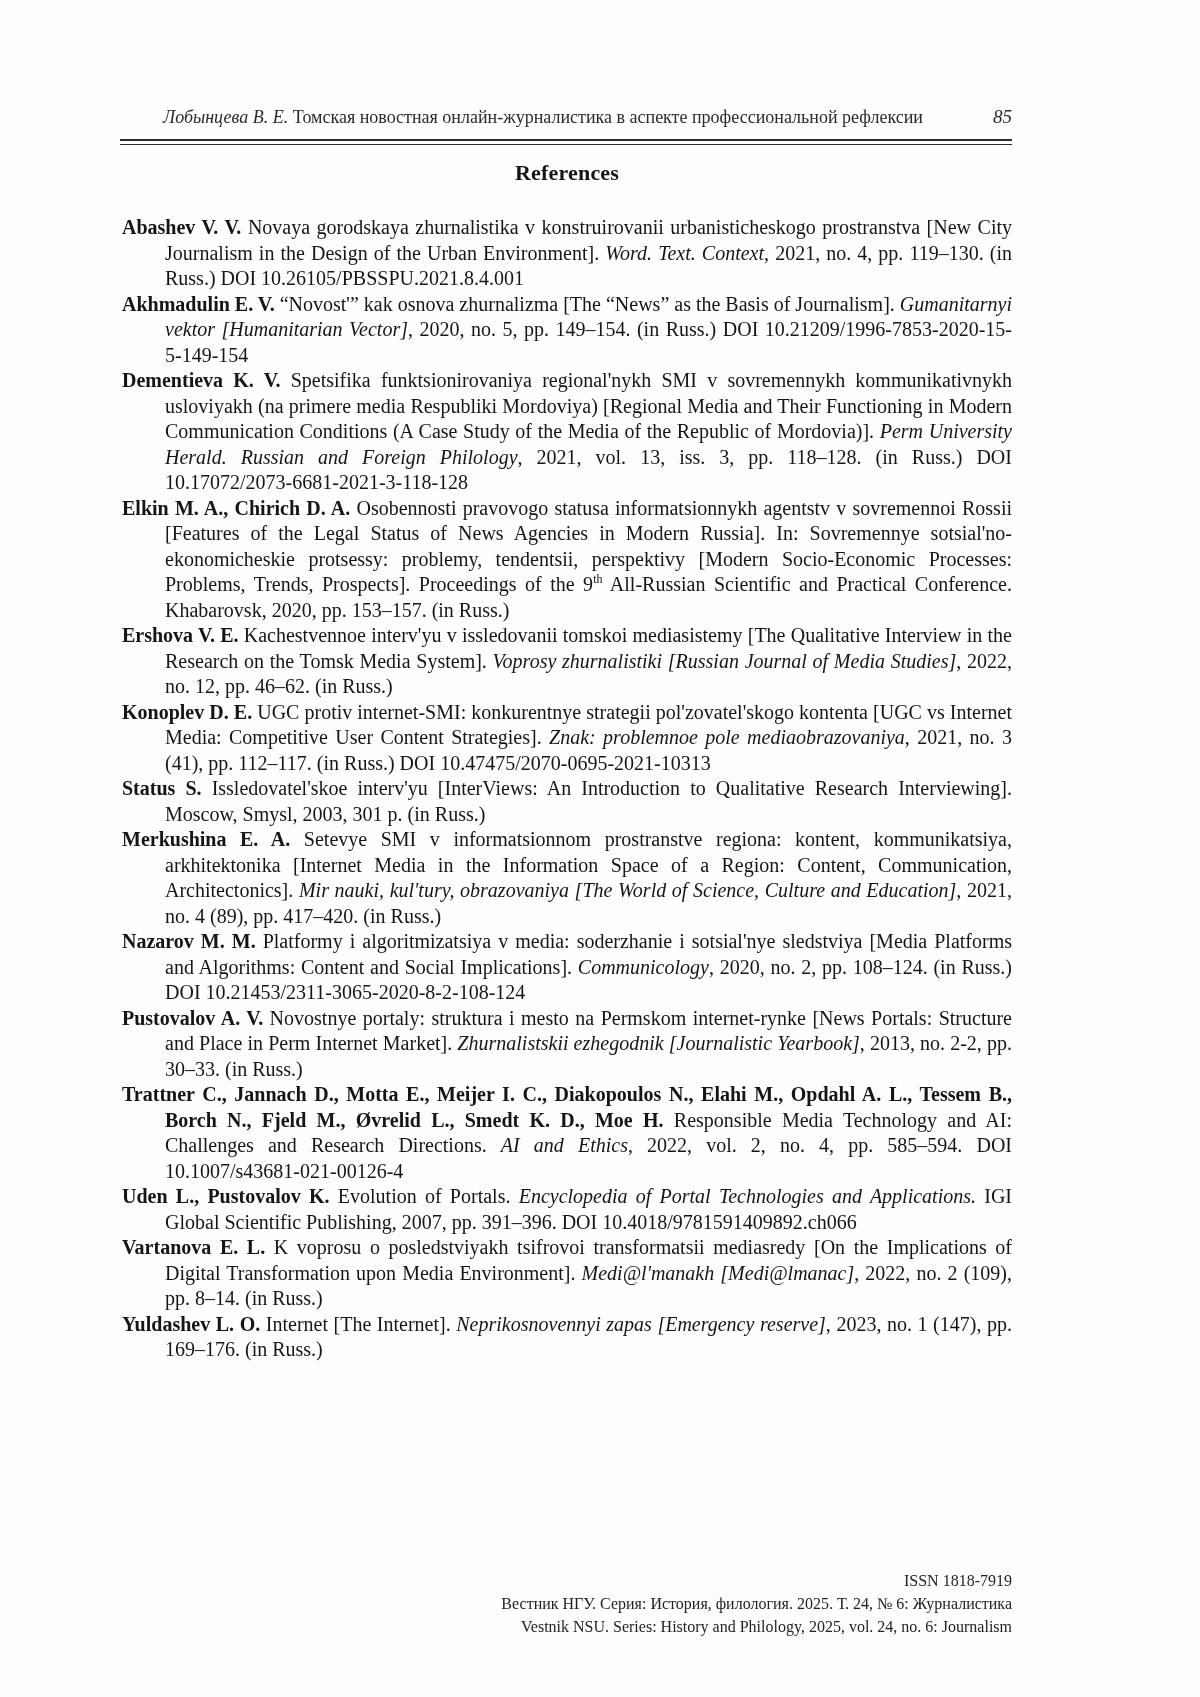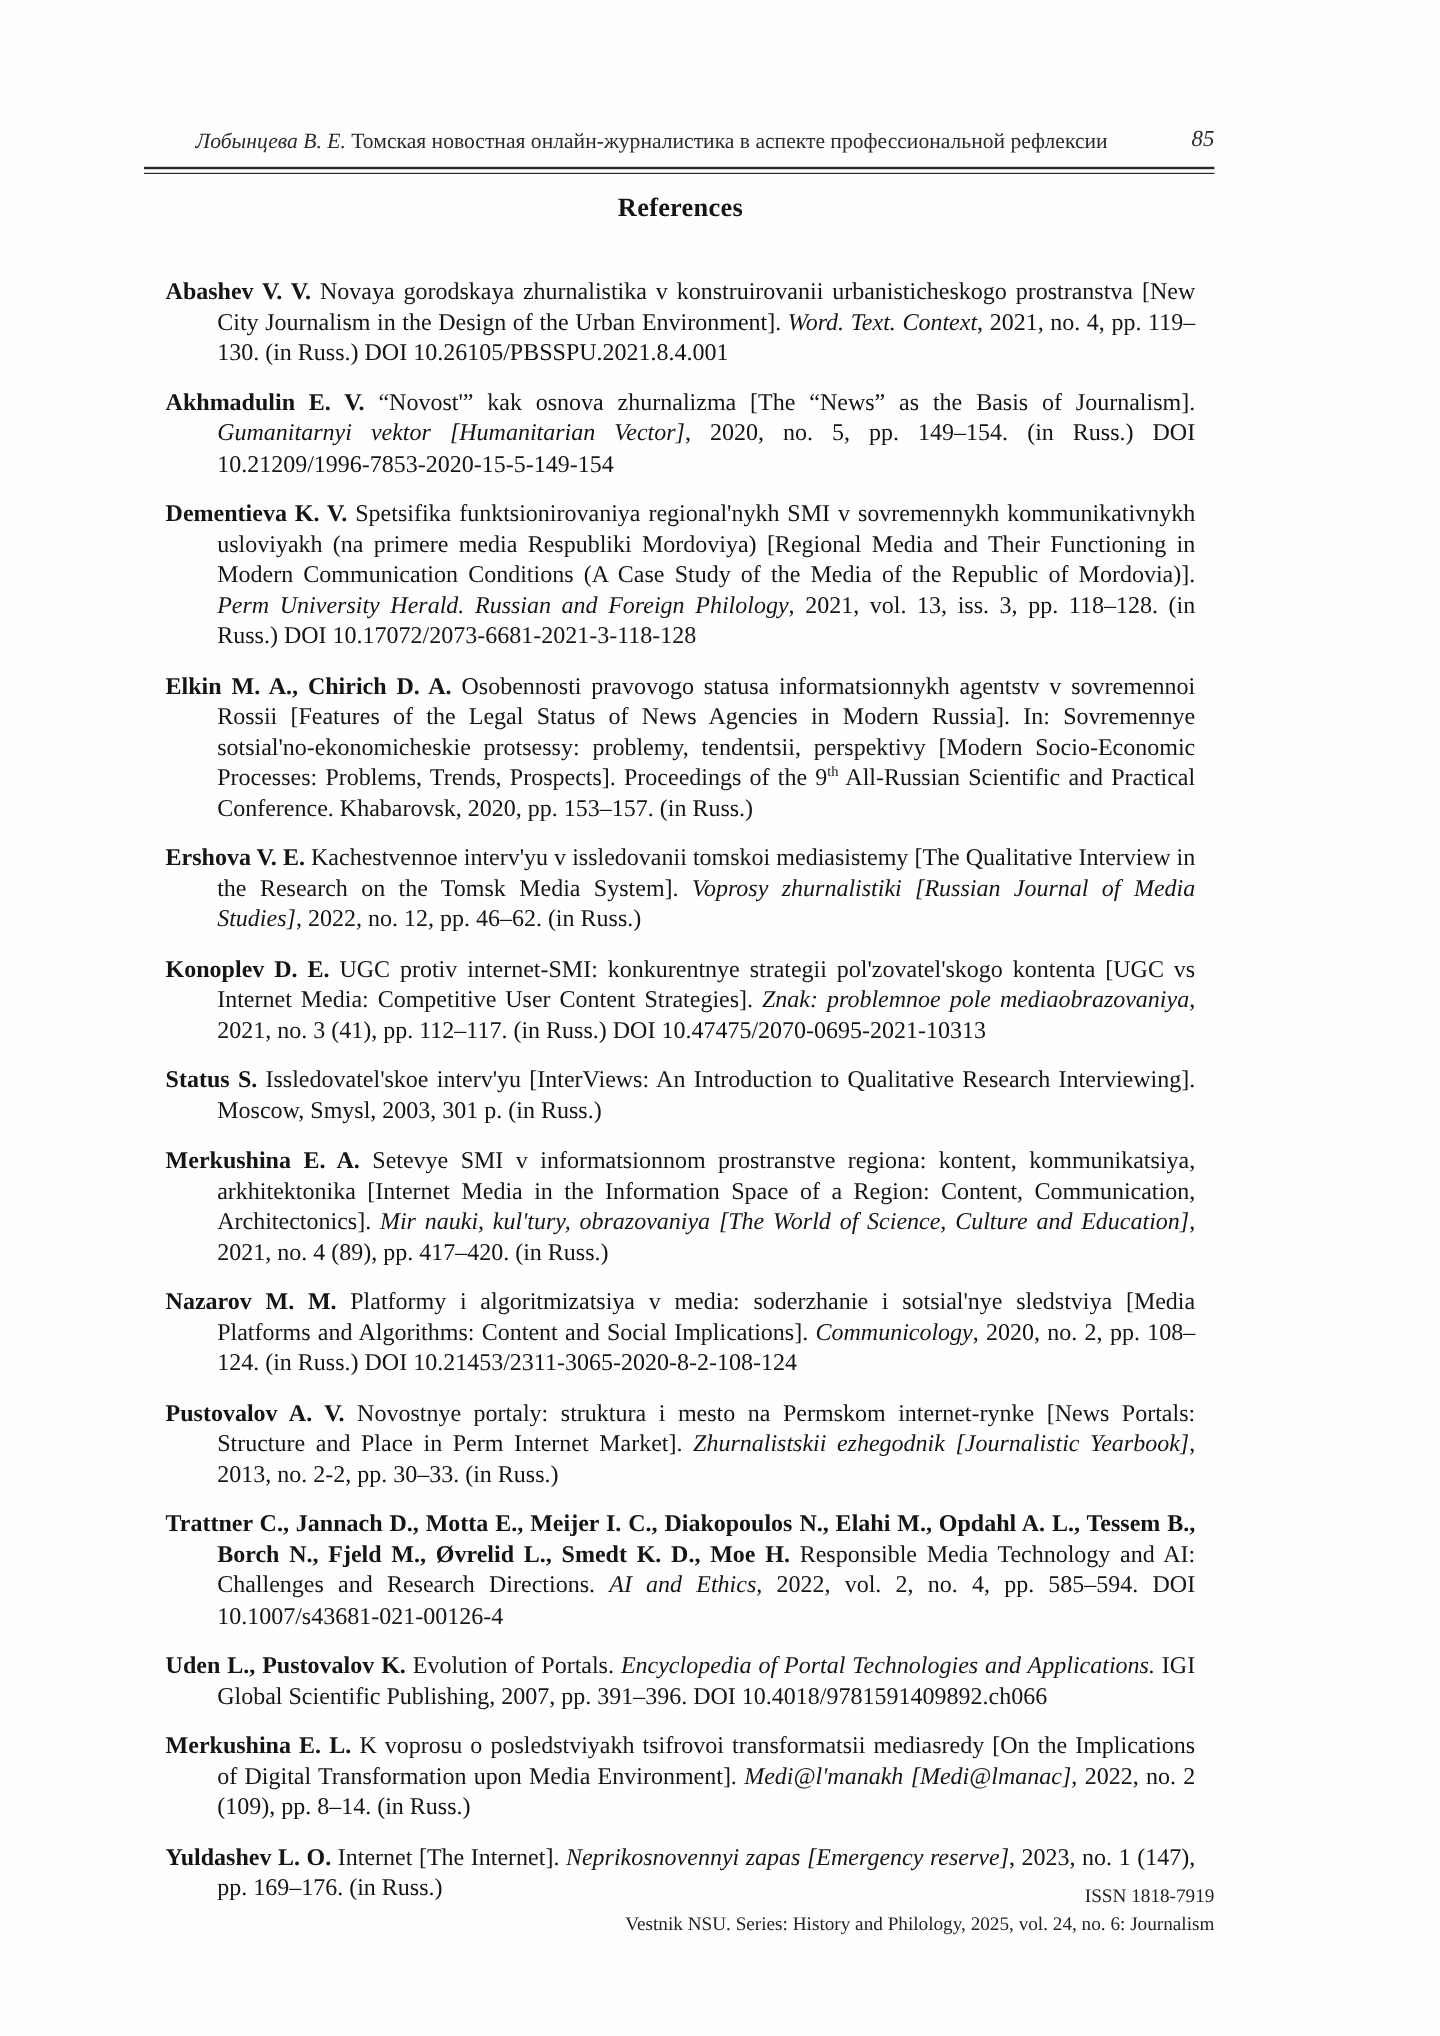--- a/index.html
+++ b/index.html
@@ -47,21 +47,21 @@
   }
   .refs {
     position: absolute;
     top: 215px;
     left: 122px;
     width: 890px;
     font-size: 20px;
     line-height: 25.5px;
   }
   .ref {
-    margin: 16px;
+    margin: 0;
     text-align: justify;
     padding-left: 43px;
     text-indent: -43px;
   }
   .ref .b { font-weight: bold; }
   .ref .i { font-style: italic; }
   .ref sup { font-size: 12px; line-height: 0; vertical-align: super; }
   .footer {
     position: absolute;
     top: 1537px;
@@ -97,22 +97,23 @@
       <p class="ref"><span class="b">Dementieva K. V. </span><span>Spetsifika funktsionirovaniya regional'nykh SMI v sovremennykh kommunikativnykh usloviyakh (na primere media Respubliki Mordoviya) [Regional Media and Their Functioning in Modern Communication Conditions (A Case Study of the Media of the Republic of Mordovia)]. </span><span class="i">Perm University Herald. Russian and Foreign Philology</span><span>, 2021, vol. 13, iss. 3, pp. 118–128. (in Russ.) DOI 10.17072/2073-6681-2021-3-118-128</span></p>
       <p class="ref"><span class="b">Elkin M. A., Chirich D. A. </span><span>Osobennosti pravovogo statusa informatsionnykh agentstv v sovremennoi Rossii [Features of the Legal Status of News Agencies in Modern Russia]. In: Sovremennye sotsial'no-ekonomicheskie protsessy: problemy, tendentsii, perspektivy [Modern Socio-Economic Processes: Problems, Trends, Prospects]. Proceedings of the 9</span><sup>th</sup><span> All-Russian Scientific and Practical Conference. Khabarovsk, 2020, pp. 153–157. (in Russ.)</span></p>
       <p class="ref"><span class="b">Ershova V. E. </span><span>Kachestvennoe interv'yu v issledovanii tomskoi mediasistemy [The Qualitative Interview in the Research on the Tomsk Media System]. </span><span class="i">Voprosy zhurnalistiki [Russian Journal of Media Studies]</span><span>, 2022, no. 12, pp. 46–62. (in Russ.)</span></p>
       <p class="ref"><span class="b">Konoplev D. E. </span><span>UGC protiv internet-SMI: konkurentnye strategii pol'zovatel'skogo kontenta [UGC vs Internet Media: Competitive User Content Strategies]. </span><span class="i">Znak: problemnoe pole mediaobrazovaniya</span><span>, 2021, no. 3 (41), pp. 112–117. (in Russ.) DOI 10.47475/2070-0695-2021-10313</span></p>
       <p class="ref"><span class="b">Status S. </span><span>Issledovatel'skoe interv'yu [InterViews: An Introduction to Qualitative Research Interviewing]. Moscow, Smysl, 2003, 301 p. (in Russ.)</span></p>
       <p class="ref"><span class="b">Merkushina E. A. </span><span>Setevye SMI v informatsionnom prostranstve regiona: kontent, kommunikatsiya, arkhitektonika [Internet Media in the Information Space of a Region: Content, Communication, Architectonics]. </span><span class="i">Mir nauki, kul'tury, obrazovaniya [The World of Science, Culture and Education]</span><span>, 2021, no. 4 (89), pp. 417–420. (in Russ.)</span></p>
       <p class="ref"><span class="b">Nazarov M. M. </span><span>Platformy i algoritmizatsiya v media: soderzhanie i sotsial'nye sledstviya [Media Platforms and Algorithms: Content and Social Implications]. </span><span class="i">Communicology</span><span>, 2020, no. 2, pp. 108–124. (in Russ.) DOI 10.21453/2311-3065-2020-8-2-108-124</span></p>
       <p class="ref"><span class="b">Pustovalov A. V. </span><span>Novostnye portaly: struktura i mesto na Permskom internet-rynke [News Portals: Structure and Place in Perm Internet Market]. </span><span class="i">Zhurnalistskii ezhegodnik [Journalistic Yearbook]</span><span>, 2013, no. 2-2, pp. 30–33. (in Russ.)</span></p>
       <p class="ref"><span class="b">Trattner C., Jannach D., Motta E., Meijer I. C., Diakopoulos N., Elahi M., Opdahl A. L., Tessem B., Borch N., Fjeld M., Øvrelid L., Smedt K. D., Moe H. </span><span>Responsible Media Technology and AI: Challenges and Research Directions. </span><span class="i">AI and Ethics</span><span>, 2022, vol. 2, no. 4, pp. 585–594. DOI 10.1007/s43681-021-00126-4</span></p>
       <p class="ref"><span class="b">Uden L., Pustovalov K. </span><span>Evolution of Portals. </span><span class="i">Encyclopedia of Portal Technologies and Applications.</span><span> IGI Global Scientific Publishing, 2007, pp. 391–396. DOI 10.4018/9781591409892.ch066</span></p>
-      <p class="ref"><span class="b">Merkushina E. L. </span><span>K voprosu o posledstviyakh tsifrovoi transformatsii mediasredy [On the Implications of Digital Transformation upon Media Environment]. </span><span class="i">Medi@l'manakh [Medi@lmanac]</span><span>, 2022, no. 2 (109), pp. 8–14. (in Russ.)</span></p>
+      <p class="ref"><span class="b">Vartanova E. L. </span><span>K voprosu o posledstviyakh tsifrovoi transformatsii mediasredy [On the Implications of Digital Transformation upon Media Environment]. </span><span class="i">Medi@l'manakh [Medi@lmanac]</span><span>, 2022, no. 2 (109), pp. 8–14. (in Russ.)</span></p>
       <p class="ref"><span class="b">Yuldashev L. O. </span><span>Internet [The Internet]. </span><span class="i">Neprikosnovennyi zapas [Emergency reserve]</span><span>, 2023, no. 1 (147), pp. 169–176. (in Russ.)</span></p>
     </div>
 
   <div class="footer">
     <div>ISSN 1818-7919</div>
+    <div>Вестник НГУ. Серия: История, филология. 2025. Т. 24, № 6: Журналистика</div>
     <div>Vestnik NSU. Series: History and Philology, 2025, vol. 24, no. 6: Journalism</div>
   </div>
 
 </div>
 
 </body></html>

